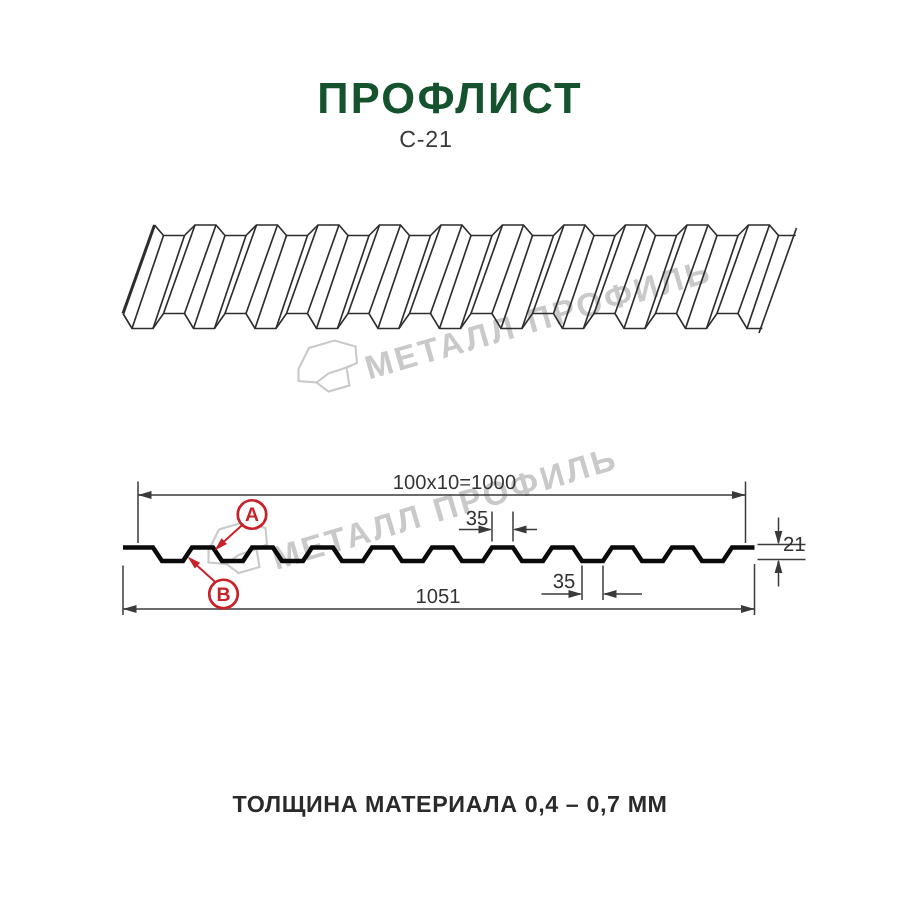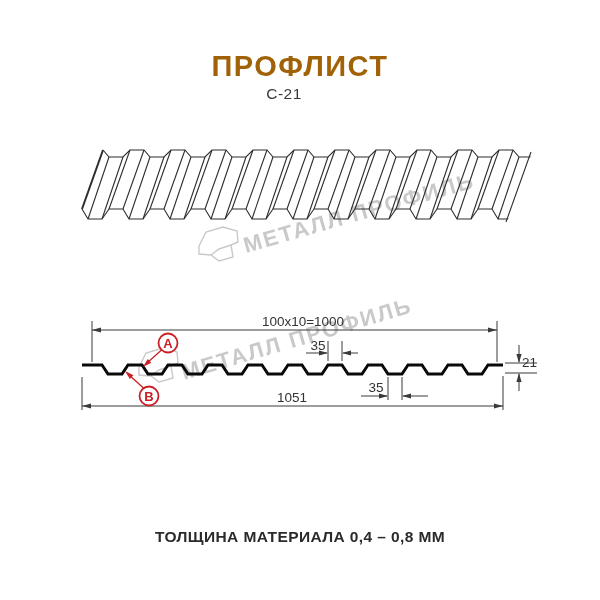--- a/index.html
+++ b/index.html
@@ -1,19 +1,19 @@
 <!DOCTYPE html>
 <html><head>
 <meta charset="utf-8">
 <style>
   html,body{margin:0;padding:0;background:#fff;}
   .page{position:relative;width:600px;height:600px;background:#fff;overflow:hidden;
         font-family:"Liberation Sans",sans-serif;}
   .title{position:absolute;top:50px;left:0;width:600px;text-align:center;
-         font-size:29px;font-weight:bold;letter-spacing:1.5px;color:#a16207;}
+         font-size:29px;font-weight:bold;letter-spacing:1.5px;color:#14532d;}
   .subtitle{position:absolute;top:85px;left:0;width:568px;text-align:center;
             font-size:15.5px;font-weight:normal;letter-spacing:.5px;color:#3a3a3a;}
   .footer{position:absolute;top:528px;left:0;width:600px;text-align:center;
           font-size:15.5px;font-weight:bold;letter-spacing:.4px;color:#2a2a2a;}
   svg{position:absolute;left:0;top:0;}
   .dim-text{font-family:"Liberation Sans",sans-serif;font-size:13.5px;fill:#333;}
   .wm-text{font-family:"Liberation Sans",sans-serif;font-size:22px;font-weight:bold;
            letter-spacing:2px;fill:#c9c9c9;}
   .red-label{font-family:"Liberation Sans",sans-serif;font-size:13px;font-weight:bold;fill:#c82127;}
 </style>
@@ -139,14 +139,14 @@
         <circle cx="149" cy="396" r="9.5" fill="#fff" stroke="#c82127" stroke-width="1.8"></circle>
         <line x1="161.5" y1="350" x2="146" y2="364" stroke="#c82127" stroke-width="1.3"></line>
         <polygon points="143,367 151.3,362.7 147.7,358.9" fill="#c82127"></polygon>
         <line x1="144" y1="388.5" x2="128" y2="374" stroke="#c82127" stroke-width="1.3"></line>
         <polygon points="125,371 133.4,375.2 129.9,379" fill="#c82127"></polygon>
       </g>
     <text class="red-label" x="168" y="347.5" text-anchor="middle">A</text>
     <text class="red-label" x="149" y="400.5" text-anchor="middle">B</text>
   </svg>
 
-  <div class="footer">ТОЛЩИНА МАТЕРИАЛА 0,4 – 0,8 ММ</div>
+  <div class="footer">ТОЛЩИНА МАТЕРИАЛА 0,4 – 0,7 ММ</div>
 </div>
 
 </body></html>

